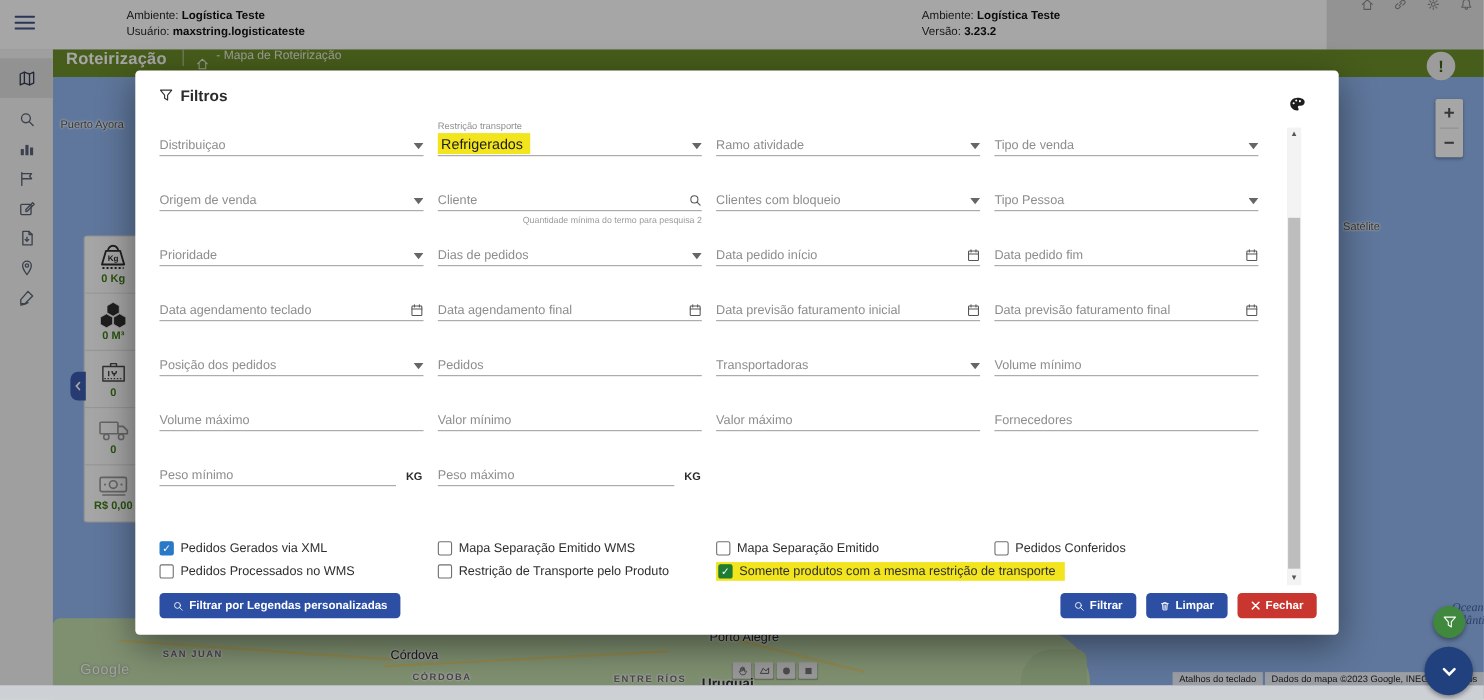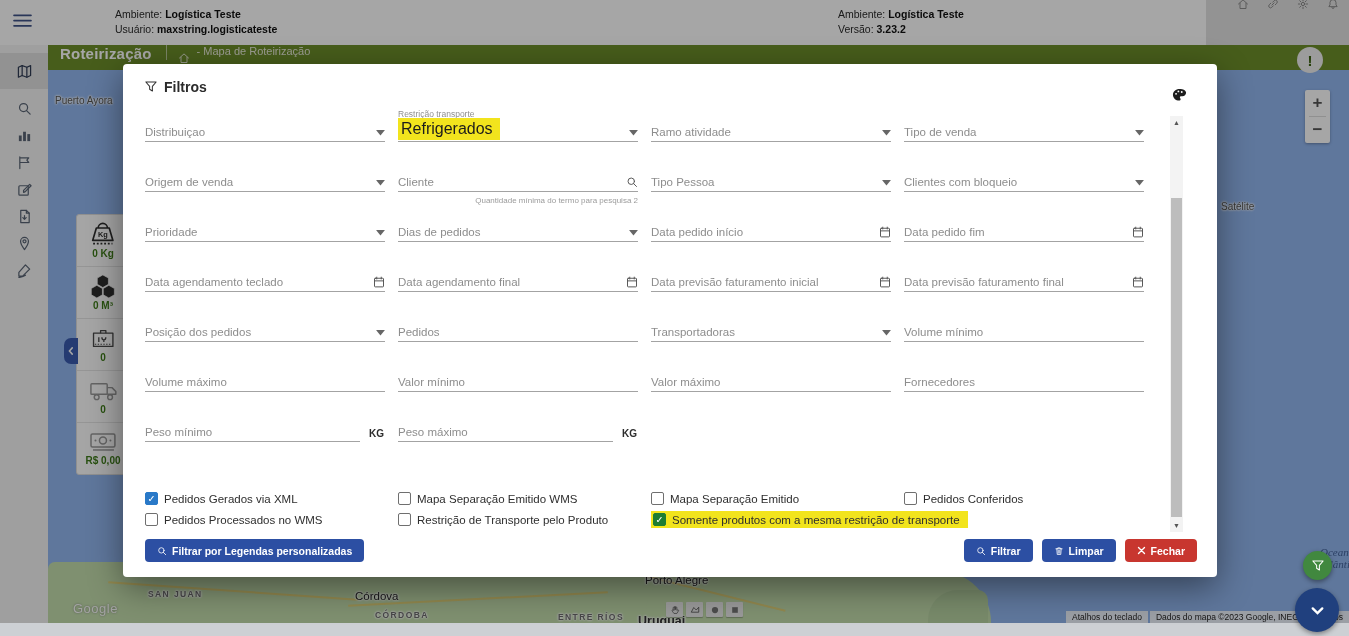--- a/index.html
+++ b/index.html
@@ -85,21 +85,21 @@
   .modal-title{position:absolute;left:22px;top:15px;display:flex;align-items:center;gap:7px;font-size:14px;font-weight:bold;color:#2b2b2b}
   .title-icon{font-size:12px;color:#333}
   .palette{position:absolute;right:30px;top:24px;font-size:15px;color:#1d1d1d;cursor:pointer}
 
   .fform{position:absolute;left:22px;top:60px}
   .frow{display:flex;height:50px;position:relative}
   .fcell{width:253px;position:relative;cursor:text}
   .fctl{position:absolute;left:0;right:13px;top:-2px;height:20px;display:flex;justify-content:space-between;align-items:flex-end;border-bottom:1px solid #a3a3a3;padding-bottom:3px}
   .with-suffix .fctl{right:38px}
   .flabel{font-size:11.5px;color:#8d8d8d;white-space:nowrap}
-  .fvalue{font-size:16px;color:#1c1c1c;white-space:nowrap}
+  .fvalue{font-size:13px;color:#1c1c1c;white-space:nowrap}
   .fvalue.hl{background:#f2e41d;padding:2px 7px 2px 3px;margin-bottom:-2px}
   .mini{position:absolute;top:-15px;left:0;font-size:8.5px;color:#8f8f8f}
   .helper{position:absolute;top:22px;right:13px;font-size:8px;color:#9b9b9b}
   .kg{position:absolute;top:4px;right:14px;font-size:10px;font-weight:bold;color:#2c2c2c}
   .ficon{font-size:12px;color:#555;cursor:pointer}
   .ficon.dd{font-size:9px;color:#666;padding-bottom:2px}
 
   .cbarea{position:absolute;left:22px;top:424px}
   .cbrow{display:flex;height:21px;align-items:center}
   .cbitem{width:253px;display:flex;align-items:center;gap:6px;cursor:pointer}
@@ -249,21 +249,21 @@
     </aside>
 
   <div class="mapview">
     <div class="land land1"></div>
     <div class="land land2"></div>
     <div class="land land3"></div>
     <div class="road r1"></div>
     <div class="road r2"></div>
     <div class="road r3"></div>
     <div id="maplabels">
-        <div class="mlabel town-light" style="left:7px;top:25px">Puerto Ayora</div>
+        <div class="mlabel town-light" style="left:7px;top:38px">Puerto Ayora</div>
         <div class="mlabel region" style="left:462px;top:493px">SANTA FE</div>
         <div class="mlabel region" style="left:100px;top:519px">SAN JUAN</div>
         <div class="mlabel town" style="left:307px;top:520px">Córdova</div>
         <div class="mlabel region" style="left:327px;top:540px">CÓRDOBA</div>
         <div class="mlabel region" style="left:510px;top:542px">ENTRE RÍOS</div>
         <div class="mlabel country" style="left:590px;top:544px">Uruguai</div>
         <div class="mlabel town" style="left:597px;top:504px">Porto Alegre</div>
         <div class="mlabel town-light" style="left:1173px;top:131px">Satélite</div>
         <div class="mlabel water" style="left:1272px;top:476px">Oceano Atlântico Sul</div>
       </div>
@@ -473,31 +473,31 @@
                 <svg width="1em" height="1em" viewBox="0 0 16 16" stroke="currentColor" fill="none" stroke-width="1.3" stroke-linecap="round" stroke-linejoin="round">
                   <circle cx="7" cy="7" r="4.3"></circle>
                   <path d="M10.2 10.2L14 14"></path>
                 </svg>
               </span>
             </div>
             <div class="helper">Quantidade mínima do termo para pesquisa 2</div>
           </div>
           <div class="fcell">
             <div class="fctl">
+              <span class="flabel">Clientes com bloqueio</span>
+              <span class="icon ficon dd">
+                <svg width="1em" height=".62em" viewBox="0 0 8 5" fill="currentColor">
+                  <path d="M0 0h8L4 5z"></path>
+                </svg>
+              </span>
+            </div>
+          </div>
+          <div class="fcell">
+            <div class="fctl">
               <span class="flabel">Tipo Pessoa</span>
-              <span class="icon ficon dd">
-                <svg width="1em" height=".62em" viewBox="0 0 8 5" fill="currentColor">
-                  <path d="M0 0h8L4 5z"></path>
-                </svg>
-              </span>
-            </div>
-          </div>
-          <div class="fcell">
-            <div class="fctl">
-              <span class="flabel">Clientes com bloqueio</span>
               <span class="icon ficon dd">
                 <svg width="1em" height=".62em" viewBox="0 0 8 5" fill="currentColor">
                   <path d="M0 0h8L4 5z"></path>
                 </svg>
               </span>
             </div>
           </div>
         </div>
         <div class="frow">
           <div class="fcell">

